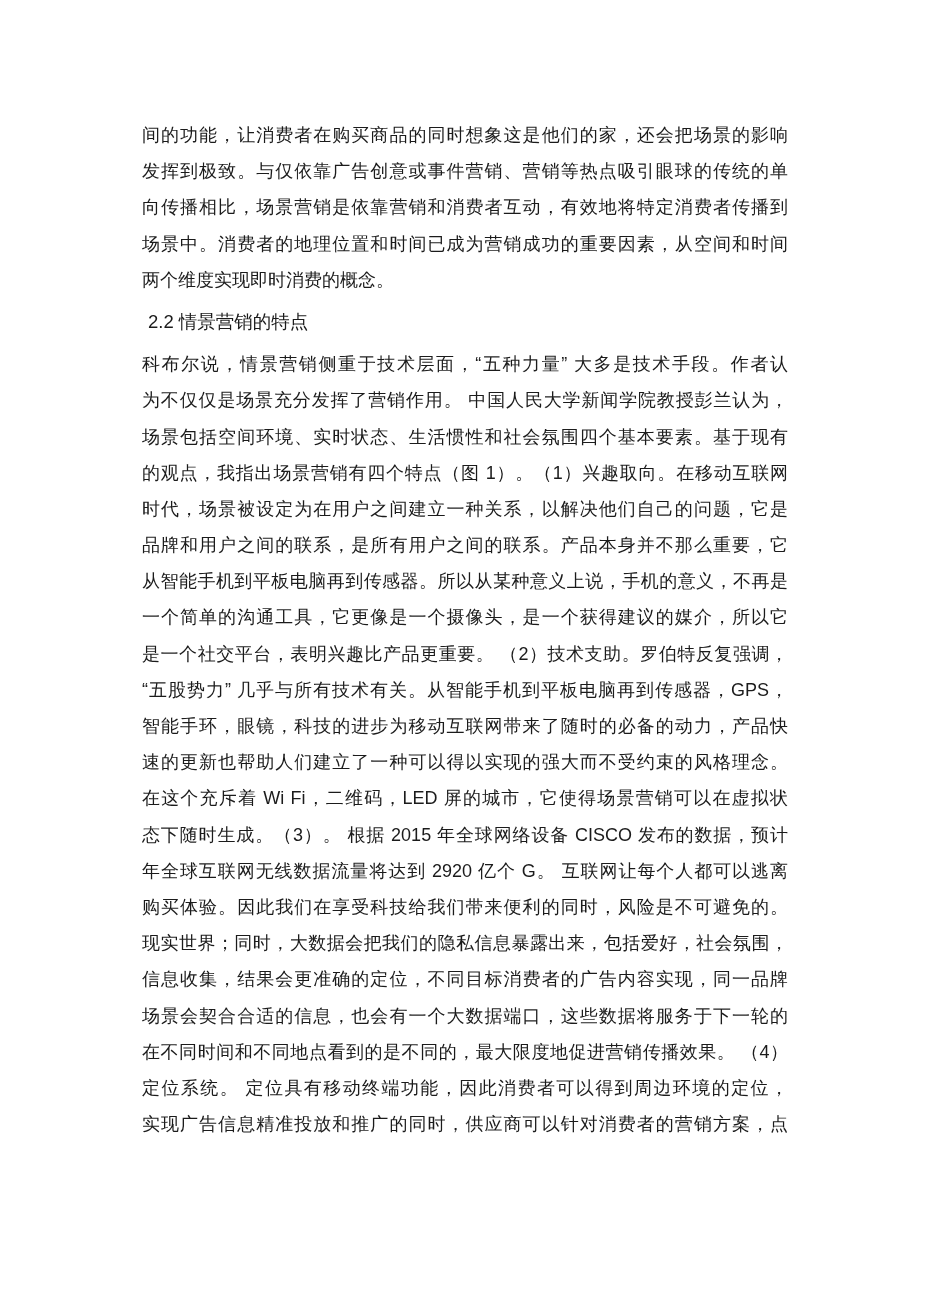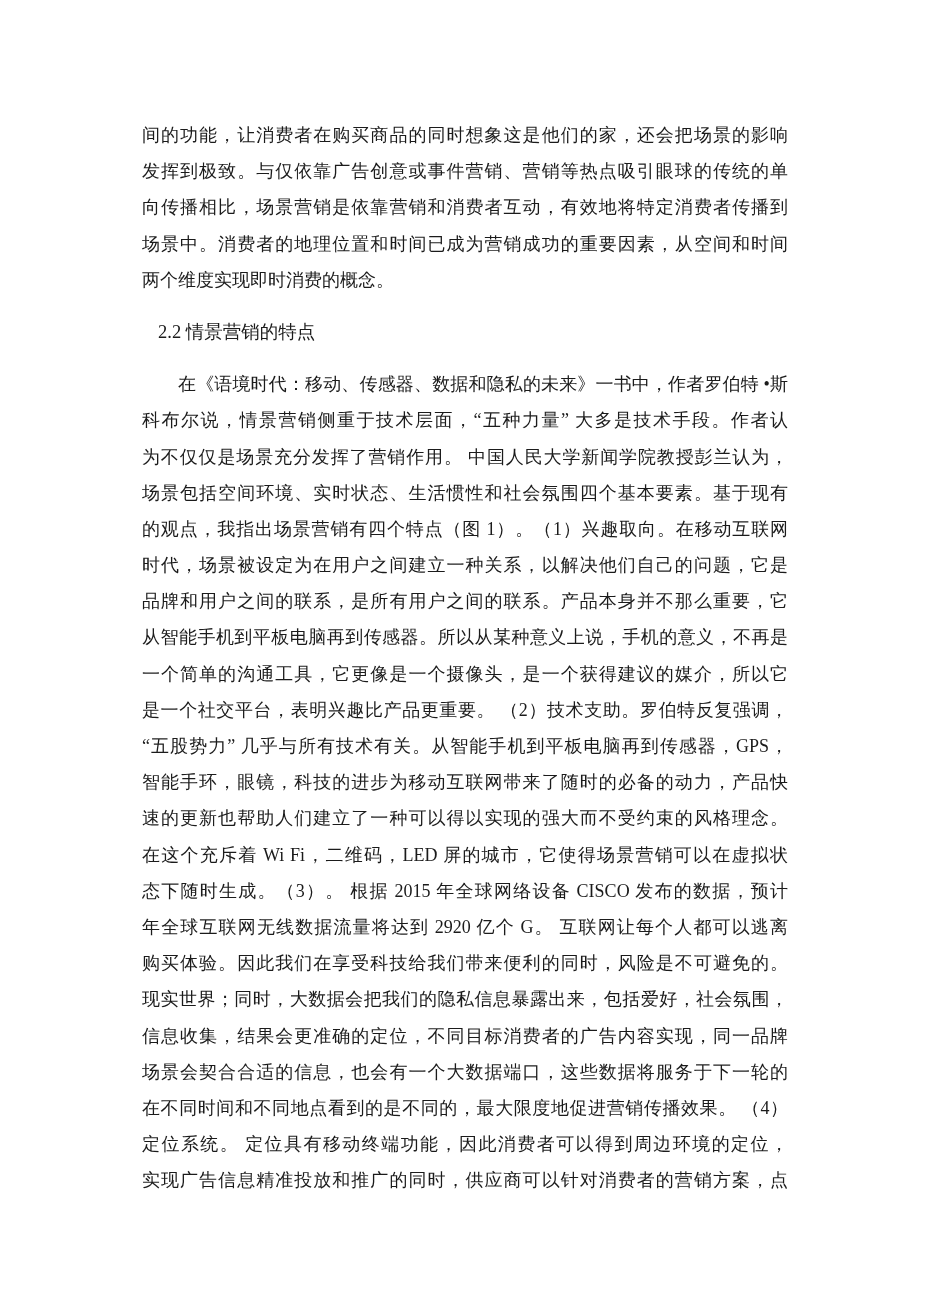--- a/index.html
+++ b/index.html
@@ -14,21 +14,21 @@
     position: relative;
     width: 926px;
     height: 1309px;
     background: #ffffff;
   }
   .textblock {
     position: absolute;
     left: 142px;
     top: 117px;
     width: 646px;
-    font-family: Liberation Serif, serif;
+    font-family: Liberation Sans, sans-serif;
     font-size: 18px;
     color: #1b1b1b;
   }
   .line {
     display: block;
     width: 646px;
     height: 36.2px;
     line-height: 36.2px;
     overflow: hidden;
     white-space: pre-wrap;
@@ -40,42 +40,41 @@
     text-align-last: left;
   }
   .line.indent {
     text-indent: 2em;
   }
   .heading {
     display: block;
     width: 646px;
     height: 36.2px;
     line-height: 36.2px;
-    margin: 16px;
+    margin: 6px;
     font-size: 18.5px;
     font-weight: normal;
     text-align: left;
     overflow: hidden;
   }
 </style>
 </head>
 <body>
 
 <div class="page">
   <div class="textblock">
 
     <div class="line">间的功能，让消费者在购买商品的同时想象这是他们的家，还会把场景的影响</div>
     <div class="line">发挥到极致。与仅依靠广告创意或事件营销、营销等热点吸引眼球的传统的单</div>
     <div class="line">向传播相比，场景营销是依靠营销和消费者互动，有效地将特定消费者传播到</div>
     <div class="line">场景中。消费者的地理位置和时间已成为营销成功的重要因素，从空间和时间</div>
     <div class="line short">两个维度实现即时消费的概念。</div>
 
     <h2 class="heading">2.2 情景营销的特点</h2>
 
-    <div class="line indent">在《语境时代：移动、传感器、数据和隐私的未来》一书中，作者罗伯特 •斯</div>
     <div class="line">科布尔说，情景营销侧重于技术层面，“五种力量” 大多是技术手段。作者认</div>
     <div class="line">为不仅仅是场景充分发挥了营销作用。 中国人民大学新闻学院教授彭兰认为，</div>
     <div class="line">场景包括空间环境、实时状态、生活惯性和社会氛围四个基本要素。基于现有</div>
     <div class="line">的观点，我指出场景营销有四个特点（图 1）。（1）兴趣取向。在移动互联网</div>
     <div class="line">时代，场景被设定为在用户之间建立一种关系，以解决他们自己的问题，它是</div>
     <div class="line">品牌和用户之间的联系，是所有用户之间的联系。产品本身并不那么重要，它</div>
     <div class="line">从智能手机到平板电脑再到传感器。所以从某种意义上说，手机的意义，不再是</div>
     <div class="line">一个简单的沟通工具，它更像是一个摄像头，是一个获得建议的媒介，所以它</div>
     <div class="line">是一个社交平台，表明兴趣比产品更重要。 （2）技术支助。罗伯特反复强调，</div>
     <div class="line">“五股势力” 几乎与所有技术有关。从智能手机到平板电脑再到传感器，GPS，</div>

